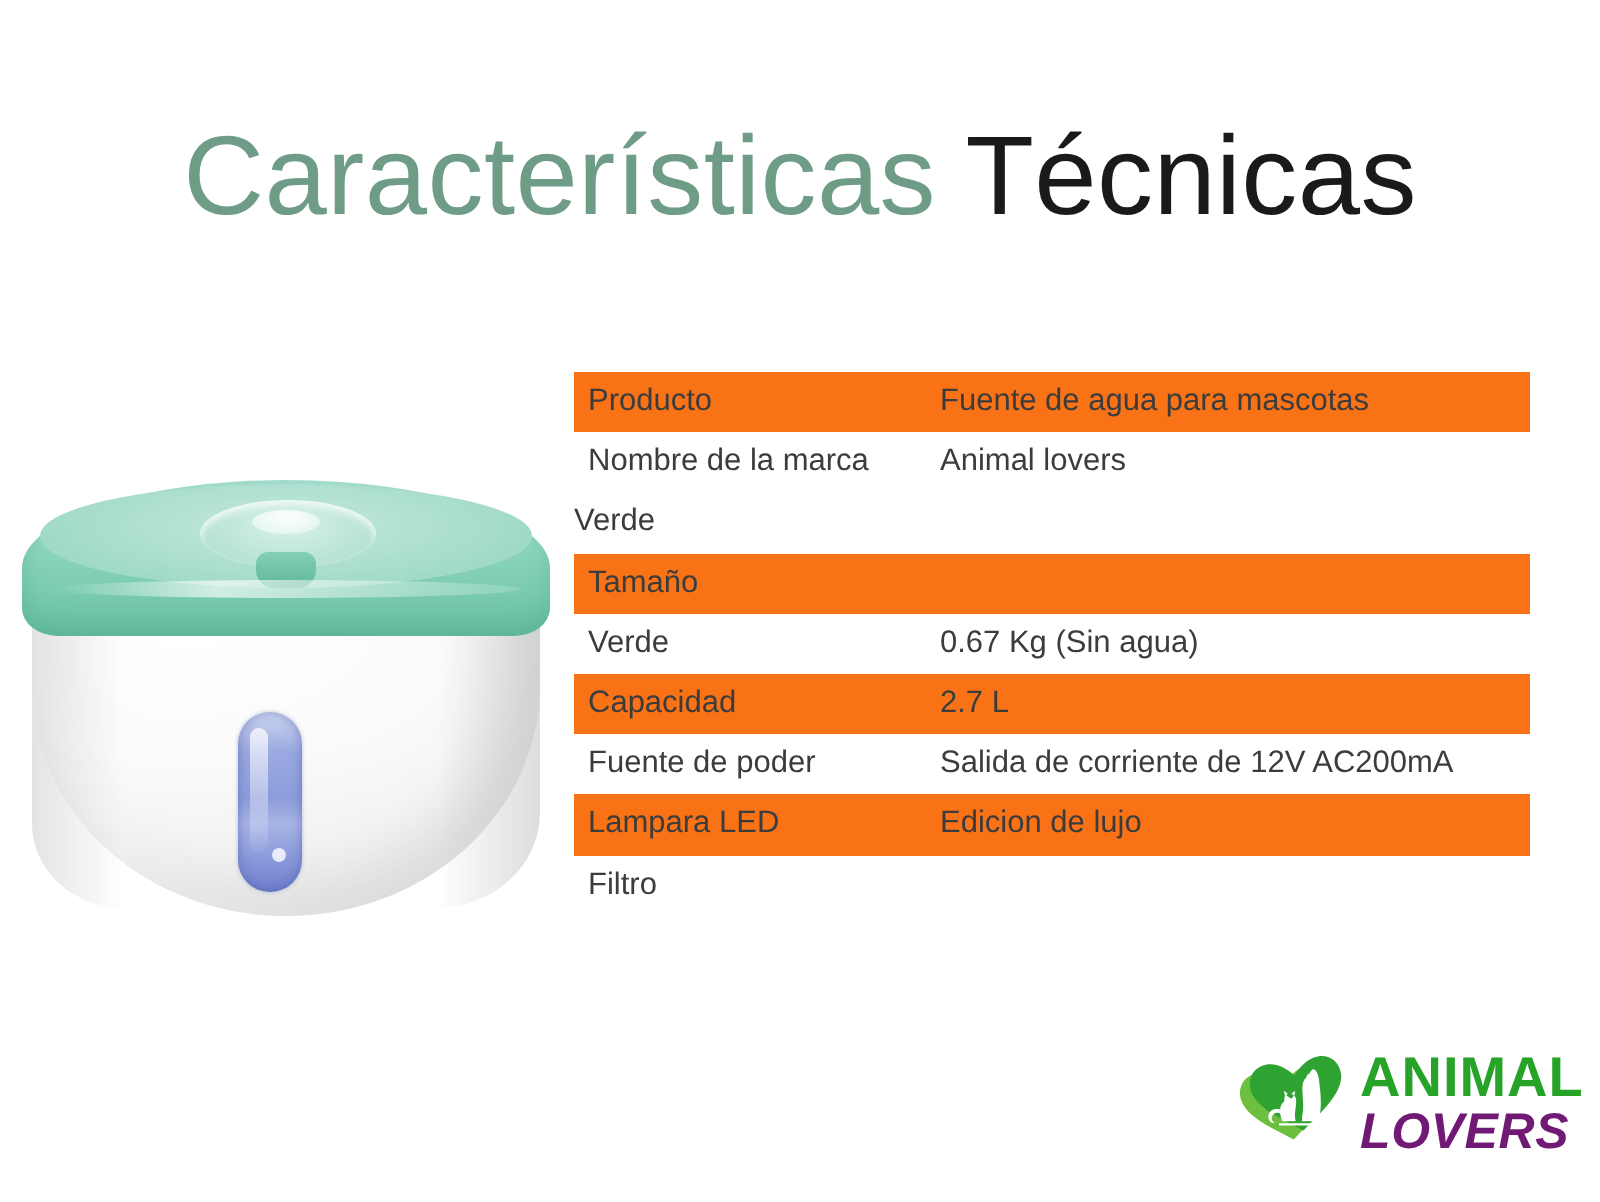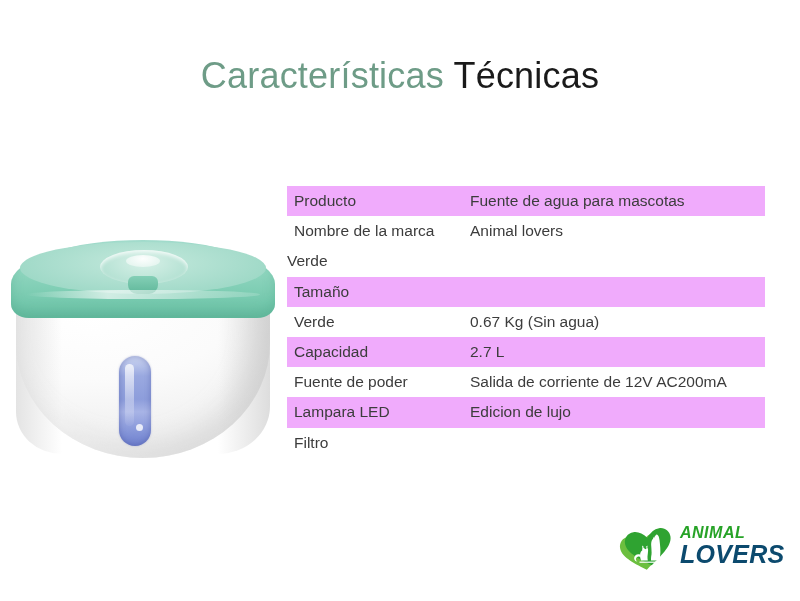--- a/index.html
+++ b/index.html
@@ -10,21 +10,21 @@
     overflow:hidden;
     position:relative;
   }
 
   
   .title{
     position:absolute;
     left:0; right:0;
     top:55px;
     text-align:center;
-    font-size:36px;
+    font-size:56px;
     font-weight:400;
     letter-spacing:0.2px;
     white-space:nowrap;
   }
   .title .accent{ color:#6e9c87; }
   .title .dark{ color:#1a1a1a; }
 
   
   .product{
     position:absolute;
@@ -139,21 +139,21 @@
     width:478px;
   }
   .spec-row{
     display:flex;
     align-items:center;
     height:30.2px;
     font-size:15.5px;
     color:#3c3c3c;
     white-space:nowrap;
   }
-  .spec-row.alt{ background:#f0abfc; }
+  .spec-row.alt{ background:#f97316; }
   .spec-label{
     width:183px;
     flex:0 0 183px;
     padding-left:7px;
     box-sizing:border-box;
   }
   .spec-value{
     flex:1 1 auto;
   }
 
@@ -170,33 +170,32 @@
     left:0; top:2px;
     width:62px; height:52px;
   }
   .logo-text{
     position:absolute;
     left:62px; top:4px;
     width:110px;
     line-height:1;
   }
   .logo-animal{
-    font-size:16px;
+    font-size:28px;
     font-weight:700;
-    font-style:italic;
     letter-spacing:0.5px;
     color:#27a327;
     display:block;
   }
   .logo-lovers{
     font-size:25px;
     font-weight:700;
     font-style:italic;
     letter-spacing:0.3px;
-    color:#0c4a6e;
+    color:#701a75;
     display:block;
     margin-top:1px;
   }
 </style>
 </head>
 <body>
 
 <div class="title">
   <span class="accent">Características</span>
   <span class="dark">Técnicas</span>

